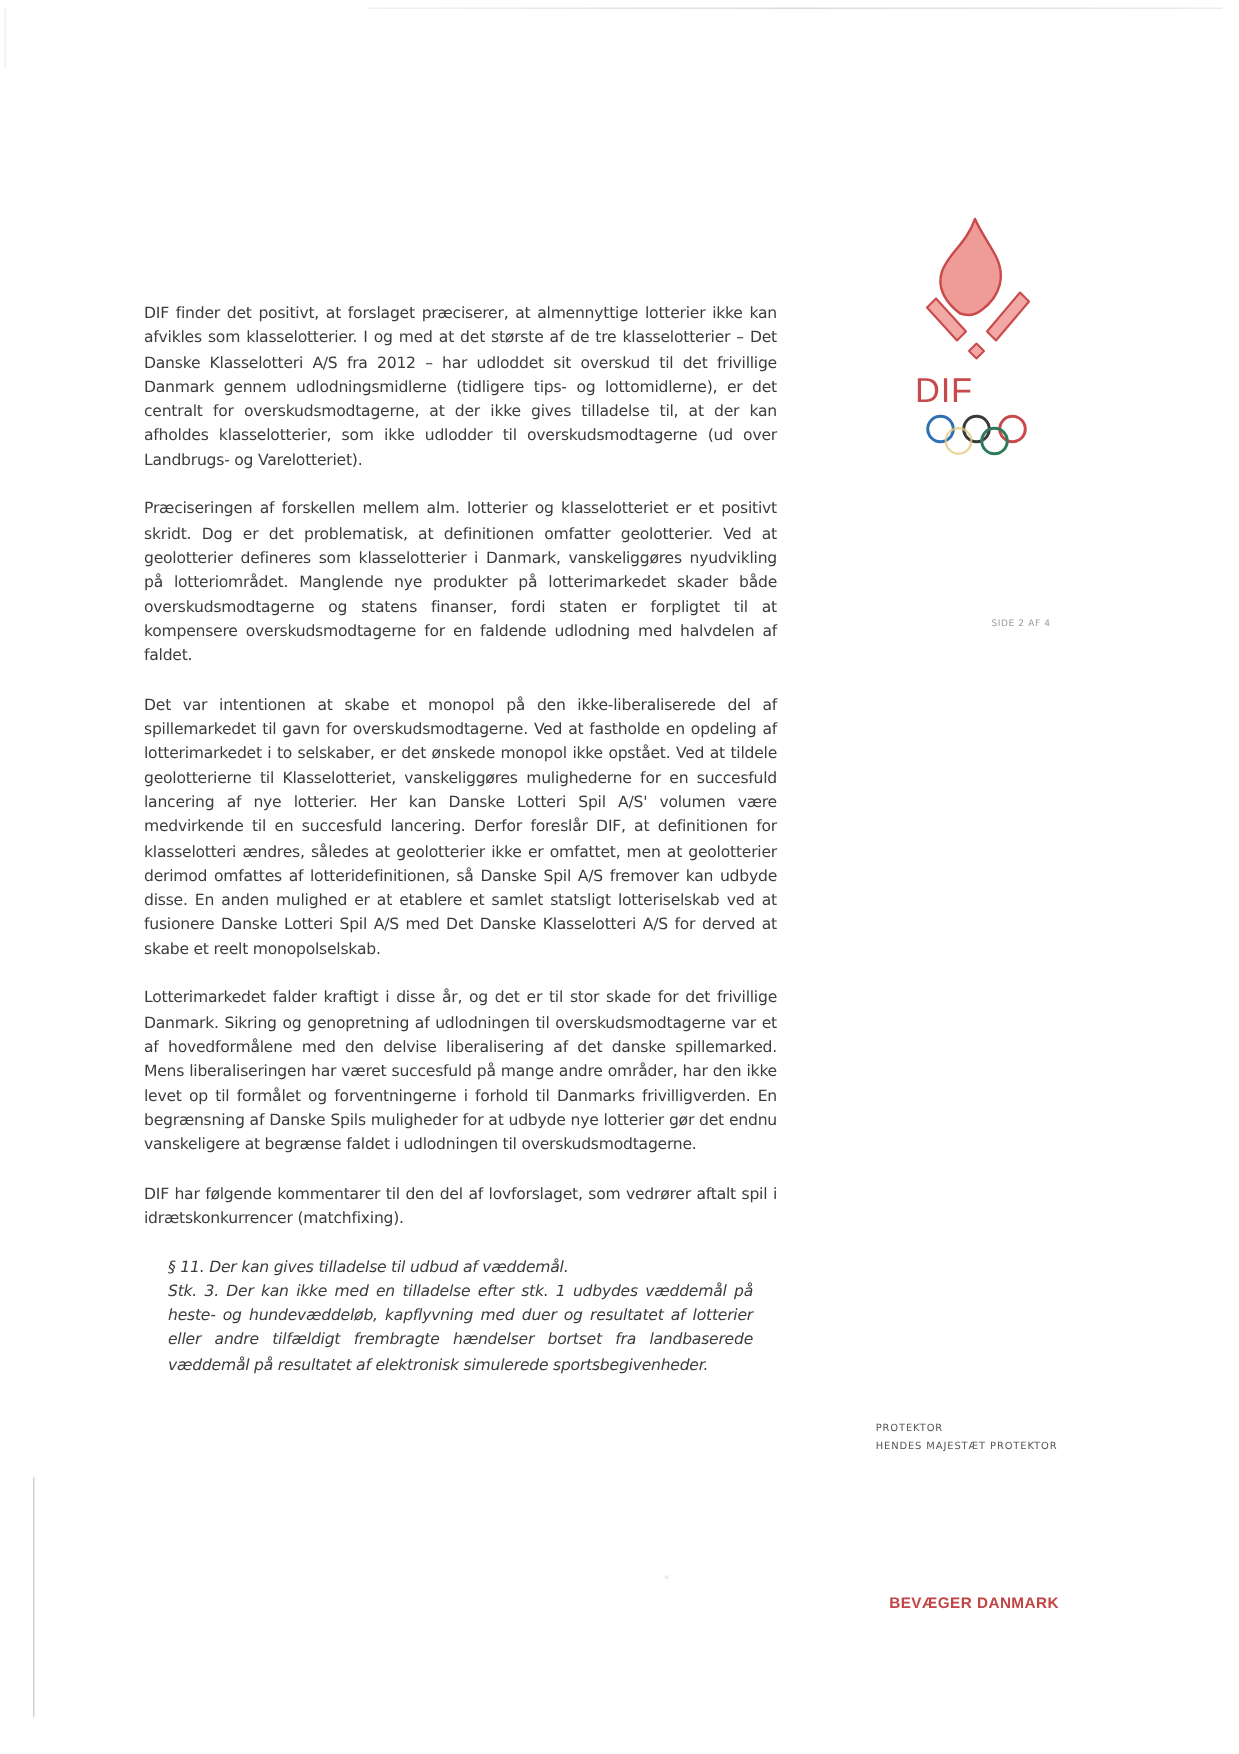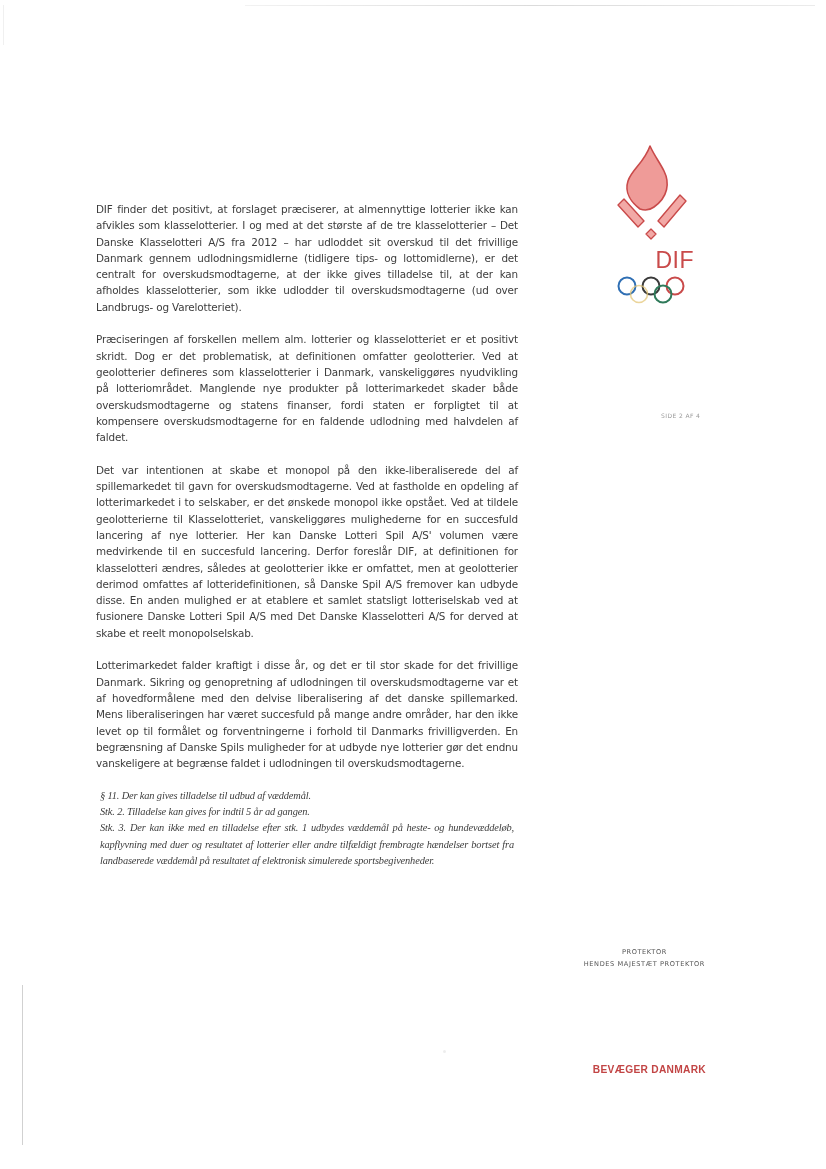--- a/index.html
+++ b/index.html
@@ -52,56 +52,55 @@
     .para {
       margin: 0 0 16.3px 0;
       text-align: justify;
       text-align-last: left;
     }
     .para.tight { margin-bottom: 0; }
     .legal {
       font-style: italic;
       text-align: justify;
       text-align-last: left;
-      margin: 4px;
-      font-family: Liberation Serif, serif;
+      margin: 16px;
     }
     .legal-line { display: block; }
 
     .logo {
       position: absolute;
       left: 610px;
       top: 143px;
       width: 84px;
       height: 162px;
     }
     .logo-name {
       position: absolute;
       left: 0;
       top: 104px;
       width: 84px;
-      text-align: right;
+      text-align: left;
       font-family: "Liberation Sans", sans-serif;
       font-size: 23px;
       color: #c94a4a;
       letter-spacing: 0.5px;
     }
     .page-marker {
       position: absolute;
       left: 661px;
       top: 412px;
       font-size: 6px;
       color: #9a9a9a;
       letter-spacing: 0.4px;
     }
     .protector {
       position: absolute;
       right: 121px;
       top: 946px;
-      text-align: center;
+      text-align: left;
       font-size: 6.6px;
       line-height: 12px;
       color: #555555;
       letter-spacing: 0.6px;
     }
     .tagline {
       position: absolute;
       right: 120px;
       top: 1064px;
       font-family: "Liberation Sans", sans-serif;
@@ -125,23 +124,23 @@
 
 <div class="scan-top"></div>
 <div class="scan-left2"></div>
 <div class="scan-left"></div>
 
 <div class="body-text">
   <p class="para">DIF finder det positivt, at forslaget præciserer, at almennyttige lotterier ikke kan afvikles som klasselotterier. I og med at det største af de tre klasselotterier – Det Danske Klasselotteri A/S fra 2012 – har udloddet sit overskud til det frivillige Danmark gennem udlodningsmidlerne (tidligere tips- og lottomidlerne), er det centralt for overskudsmodtagerne, at der ikke gives tilladelse til, at der kan afholdes klasselotterier, som ikke udlodder til overskudsmodtagerne (ud over Landbrugs- og Varelotteriet).</p>
   <p class="para">Præciseringen af forskellen mellem alm. lotterier og klasselotteriet er et positivt skridt. Dog er det problematisk, at definitionen omfatter geolotterier. Ved at geolotterier defineres som klasselotterier i Danmark, vanskeliggøres nyudvikling på lotteriområdet. Manglende nye produkter på lotterimarkedet skader både overskudsmodtagerne og statens finanser, fordi staten er forpligtet til at kompensere overskudsmodtagerne for en faldende udlodning med halvdelen af faldet.</p>
   <p class="para">Det var intentionen at skabe et monopol på den ikke-liberaliserede del af spillemarkedet til gavn for overskudsmodtagerne. Ved at fastholde en opdeling af lotterimarkedet i to selskaber, er det ønskede monopol ikke opstået. Ved at tildele geolotterierne til Klasselotteriet, vanskeliggøres mulighederne for en succesfuld lancering af nye lotterier. Her kan Danske Lotteri Spil A/S' volumen være medvirkende til en succesfuld lancering. Derfor foreslår DIF, at definitionen for klasselotteri ændres, således at geolotterier ikke er omfattet, men at geolotterier derimod omfattes af lotteridefinitionen, så Danske Spil A/S fremover kan udbyde disse. En anden mulighed er at etablere et samlet statsligt lotteriselskab ved at fusionere Danske Lotteri Spil A/S med Det Danske Klasselotteri A/S for derved at skabe et reelt monopolselskab.</p>
   <p class="para">Lotterimarkedet falder kraftigt i disse år, og det er til stor skade for det frivillige Danmark. Sikring og genopretning af udlodningen til overskudsmodtagerne var et af hovedformålene med den delvise liberalisering af det danske spillemarked. Mens liberaliseringen har været succesfuld på mange andre områder, har den ikke levet op til formålet og forventningerne i forhold til Danmarks frivilligverden. En begrænsning af Danske Spils muligheder for at udbyde nye lotterier gør det endnu vanskeligere at begrænse faldet i udlodningen til overskudsmodtagerne.</p>
+  <p class="para">DIF har følgende kommentarer til den del af lovforslaget, som vedrører aftalt spil i idrætskonkurrencer (matchfixing).</p>
   <div class="legal">
     <span class="legal-line">§ 11. Der kan gives tilladelse til udbud af væddemål.</span>
-    <span class="legal-line">Stk. 2. Tilladelse kan gives for indtil 5 år ad gangen.</span>
     <span class="legal-line">Stk. 3. Der kan ikke med en tilladelse efter stk. 1 udbydes væddemål på heste- og hundevæddeløb, kapflyvning med duer og resultatet af lotterier eller andre tilfældigt frembragte hændelser bortset fra landbaserede væddemål på resultatet af elektronisk simulerede sportsbegivenheder.</span>
   </div>
 </div>
 
 <div class="logo">
   <svg width="84" height="104" viewBox="0 0 84 104" style="position:absolute;left:0;top:0;">
 
     <path d="M40 3 C44 12, 50 20, 54 28 C60 40, 58 54, 44 64 C40 67, 36 68, 30 66 C22 60, 14 50, 18 38 C22 26, 34 20, 40 3 Z" fill="#ef9b98" stroke="#c94a4a" stroke-width="1.6" stroke-linejoin="round"></path>
 
     <path d="M8 62 L14 56 L34 78 L28 84 Z" fill="#f2a9a6" stroke="#c94a4a" stroke-width="1.4" stroke-linejoin="round"></path>

